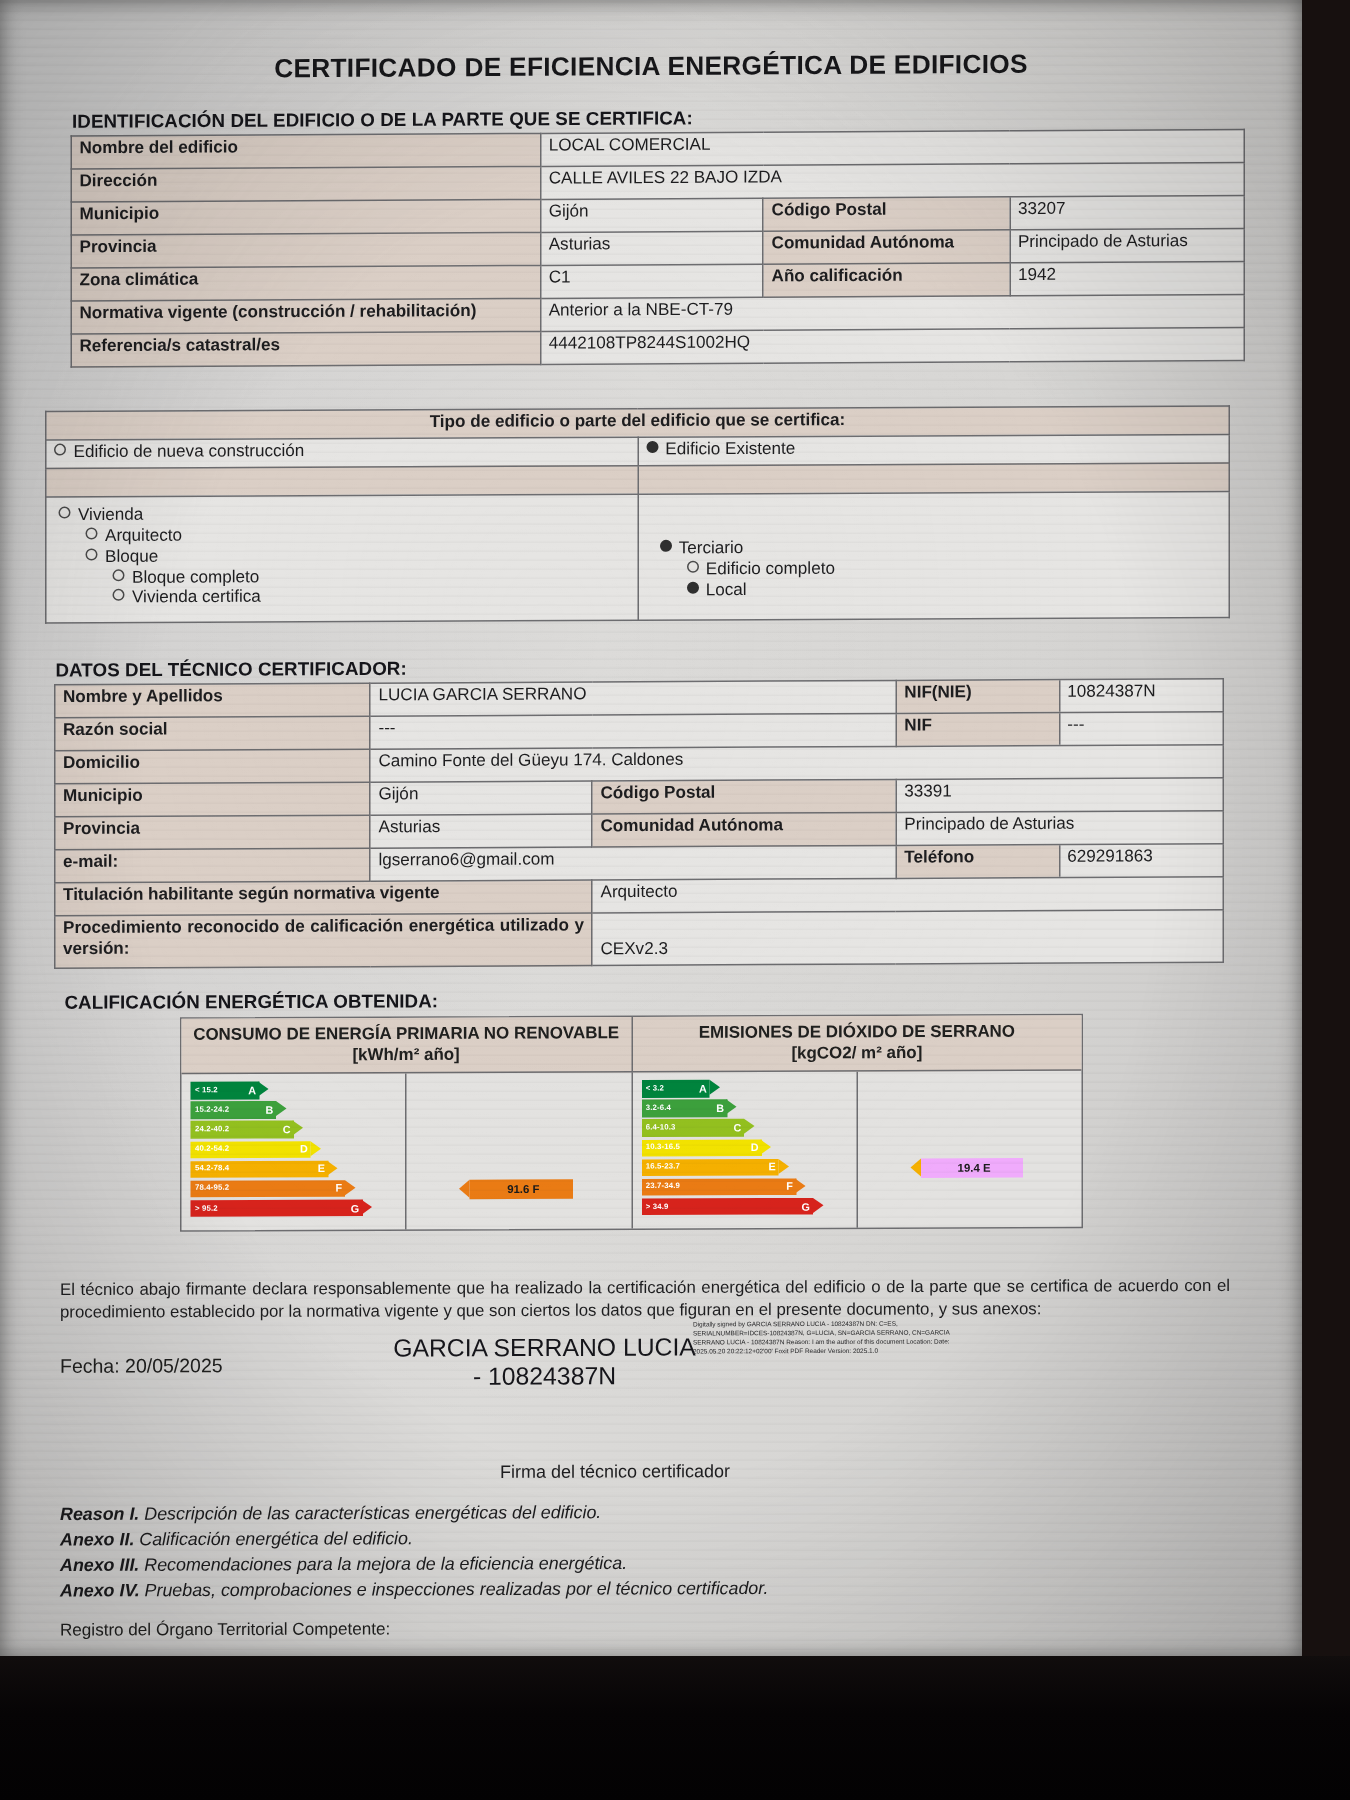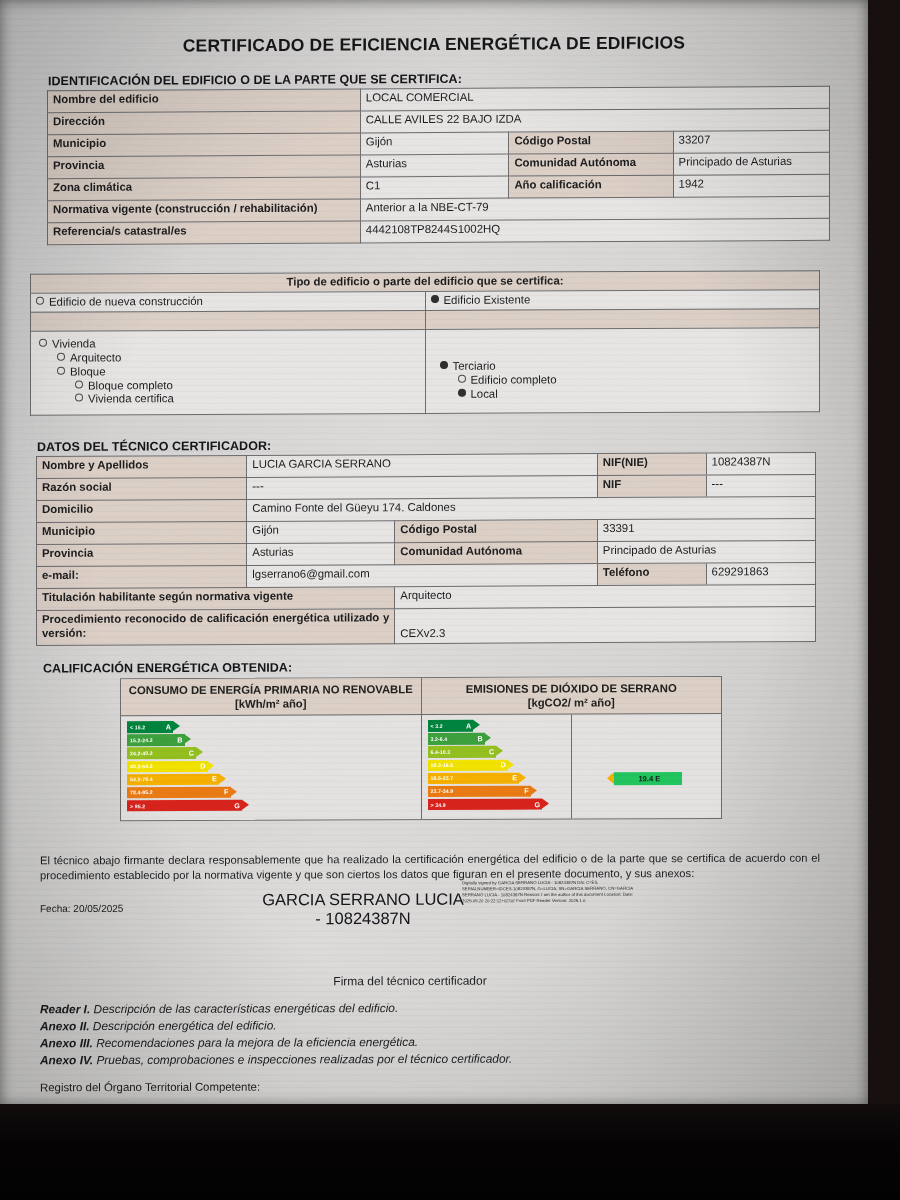--- a/index.html
+++ b/index.html
@@ -101,21 +101,21 @@
     padding:0 9px 0 12px;box-sizing:border-box;white-space:nowrap;
   }
   .arrow .head{
     position:absolute;left:-7px;top:0;width:0;height:0;
     border-top:6.5px solid transparent;border-bottom:6.5px solid transparent;
   }
 
   
   #decl{position:absolute;left:40px;top:852px;width:780px;font-size:11.2px;line-height:1.33;
     text-align:justify;transform:skewY(-0.2deg);color:#1d1d1f;}
-  #fecha{position:absolute;left:40px;top:903px;font-size:10px;transform:skewY(-0.2deg);}
+  #fecha{position:absolute;left:40px;top:903px;font-size:13px;transform:skewY(-0.2deg);}
   #signame{position:absolute;left:258px;top:890px;width:210px;text-align:center;
     font-size:16.5px;line-height:1.16;color:#15151a;transform:skewY(-0.2deg);}
   #sigmeta{position:absolute;left:462px;top:880px;width:180px;
     font-size:4.3px;line-height:1.42;color:#2a2a2c;transform:skewY(-0.2deg);
     word-break:break-word;}
   #firma{position:absolute;left:0;top:974px;width:820px;text-align:center;
     font-size:12px;color:#1d1d1f;transform:skewY(-0.2deg);}
   #anexos{position:absolute;left:40px;top:1000px;width:760px;font-size:11.9px;
     line-height:1.42;font-style:italic;transform:skewY(-0.2deg);color:#1b1b1d;}
   #anexos b{font-style:italic;}
@@ -342,20 +342,23 @@
                   <span>78.4-95.2</span>
                   <span class="lt">F</span>
                   <span class="tip" style="border-left: 7px solid rgb(234, 123, 20);"></span>
                 </div>
                 <div class="bar" style="width: 80%; background: rgb(215, 35, 28);">
                   <span>&gt; 95.2</span>
                   <span class="lt">G</span>
                   <span class="tip" style="border-left: 7px solid rgb(215, 35, 28);"></span>
                 </div>
               </div>
+            <div class="resbox" id="res-energy">
+                <div class="arrow" style="background: rgb(234, 123, 20); top: 70.5px; left: 28%; width: 46%;"><span class="head" style="border-right: 7px solid rgb(234, 123, 20);"></span><span>91.6 F</span></div>
+              </div>
           </div>
           <div class="calcell">
             <div class="scalebox" id="scale-co2">
                 <div class="bar" style="width: 32%; background: rgb(0, 132, 61);">
                   <span>&lt; 3.2</span>
                   <span class="lt">A</span>
                   <span class="tip" style="border-left: 7px solid rgb(0, 132, 61);"></span>
                 </div>
                 <div class="bar" style="width: 40%; background: rgb(60, 160, 60);">
                   <span>3.2-6.4</span>
@@ -382,36 +385,36 @@
                   <span class="lt">F</span>
                   <span class="tip" style="border-left: 7px solid rgb(234, 123, 20);"></span>
                 </div>
                 <div class="bar" style="width: 80%; background: rgb(215, 35, 28);">
                   <span>&gt; 34.9</span>
                   <span class="lt">G</span>
                   <span class="tip" style="border-left: 7px solid rgb(215, 35, 28);"></span>
                 </div>
               </div>
             <div class="resbox" id="res-co2">
-                <div class="arrow" style="background: #22c55e; top: 57.4px; left: 28%; width: 46%;"><span class="head" style="border-right: 7px solid rgb(245, 176, 0);"></span><span>19.4 E</span></div>
+                <div class="arrow" style="background: #f0abfc; top: 57.4px; left: 28%; width: 46%;"><span class="head" style="border-right: 7px solid rgb(245, 176, 0);"></span><span>19.4 E</span></div>
               </div>
           </div>
         </div>
       </div>
     </div>
 
     <div id="decl">El técnico abajo firmante declara responsablemente que ha realizado la certificación energética del edificio o de la parte que se certifica de acuerdo con el procedimiento establecido por la normativa vigente y que son ciertos los datos que figuran en el presente documento, y sus anexos:</div>
     <div id="fecha">Fecha: 20/05/2025</div>
     <div id="signame">GARCIA SERRANO LUCIA - 10824387N</div>
     <div id="sigmeta">Digitally signed by GARCIA SERRANO LUCIA - 10824387N DN: C=ES, SERIALNUMBER=IDCES-10824387N, G=LUCIA, SN=GARCIA SERRANO, CN=GARCIA SERRANO LUCIA - 10824387N Reason: I am the author of this document Location: Date: 2025.05.20 20:22:12+02'00' Foxit PDF Reader Version: 2025.1.0</div>
     <div id="firma">Firma del técnico certificador</div>
 
     <div id="anexos">
-        <div><b>Reader I.</b><span> Descripción de las características energéticas del edificio.</span></div>
-        <div><b>Anexo II.</b><span> Descripción energética del edificio.</span></div>
+        <div><b>Reason I.</b><span> Descripción de las características energéticas del edificio.</span></div>
+        <div><b>Anexo II.</b><span> Calificación energética del edificio.</span></div>
         <div><b>Anexo III.</b><span> Recomendaciones para la mejora de la eficiencia energética.</span></div>
         <div><b>Anexo IV.</b><span> Pruebas, comprobaciones e inspecciones realizadas por el técnico certificador.</span></div>
       </div>
 
     <div id="registro">Registro del Órgano Territorial Competente:</div>
   </div>
 </div>
 <div id="darkright"></div>
 <div id="darkbottom"></div>
 

